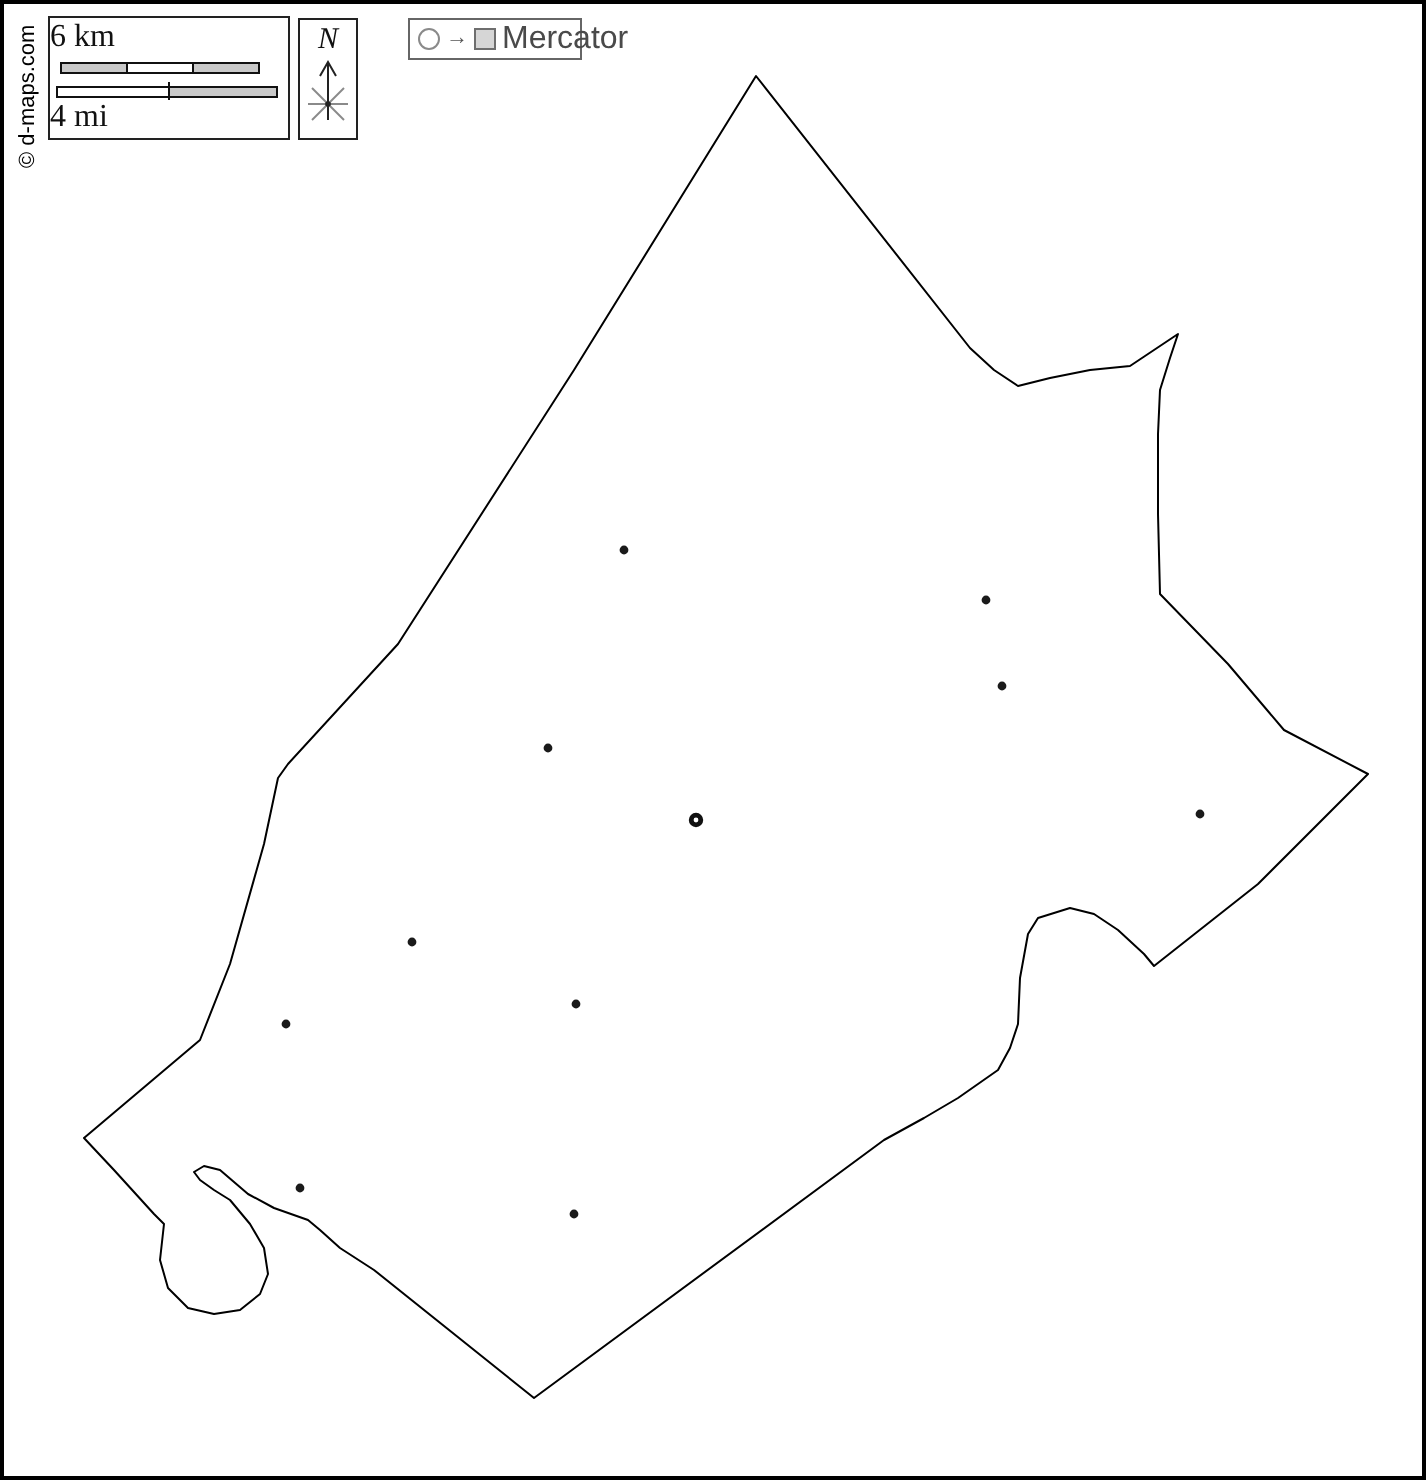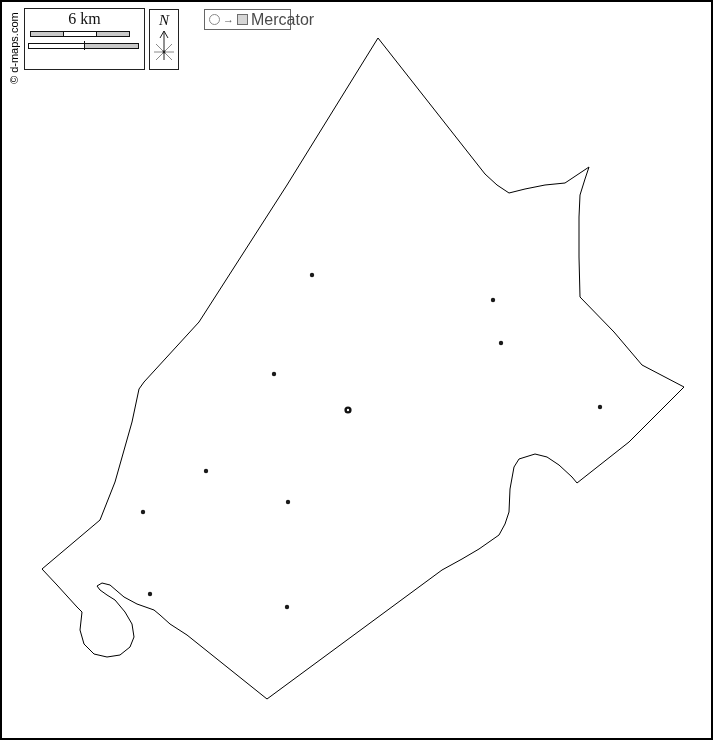--- a/index.html
+++ b/index.html
@@ -14,21 +14,21 @@
     position:absolute; left:6px; top:82px;
     transform:rotate(-90deg); transform-origin:left top;
     white-space:nowrap; font-size:11px; color:#000;
   }
   
   .scalebox{
     position:absolute; left:22px; top:6px; width:119px; height:60px;
     border:1px solid #222; background:#fff;
   }
   .scale-label{
-    position:absolute; width:100%; text-align:center;
+    position:absolute; width:100%; 
     font-family:"Liberation Serif", serif; font-size:16px; color:#111;
   }
   .km-label{top:1px;}
   .mi-label{bottom:1px;}
   .bar{position:absolute; height:4px; border:1px solid #111; display:flex;}
   .bar-km{left:5px; top:22px; width:98px;}
   .bar-mi{left:3px; top:34px; width:109px;}
   .seg{flex:1 1 0; height:100%;}
   .seg.w{background:#fff;}
   .bar-km .seg.w{border-left:1px solid #111; border-right:1px solid #111;}
@@ -81,20 +81,21 @@
     <div class="bar bar-km">
       <span class="seg g" style="background: rgb(201, 201, 201);"></span>
         <span class="seg w" style="background: rgb(255, 255, 255);"></span>
         <span class="seg g" style="background: rgb(201, 201, 201);"></span>
     </div>
     <div class="bar bar-mi">
       <span class="seg w" style="background: rgb(255, 255, 255);"></span>
         <span class="seg g" style="background: rgb(201, 201, 201);"></span>
       <span class="tick"></span>
     </div>
+    <div class="scale-label mi-label">4 mi</div>
   </div>
 
   <div class="northbox">
     <div class="nlabel">N</div>
     <svg class="compass" width="24" height="34" viewBox="0 0 24 34">
       <line x1="12" y1="2" x2="12" y2="31" stroke="#222" stroke-width="1"></line>
       <polyline points="8,9 12,2 16,9" fill="none" stroke="#222" stroke-width="1"></polyline>
       <line x1="2" y1="23" x2="22" y2="23" stroke="#8a8a8a" stroke-width="1"></line>
       <line x1="4" y1="15" x2="20" y2="31" stroke="#8a8a8a" stroke-width="1"></line>
       <line x1="20" y1="15" x2="4" y2="31" stroke="#8a8a8a" stroke-width="1"></line>

